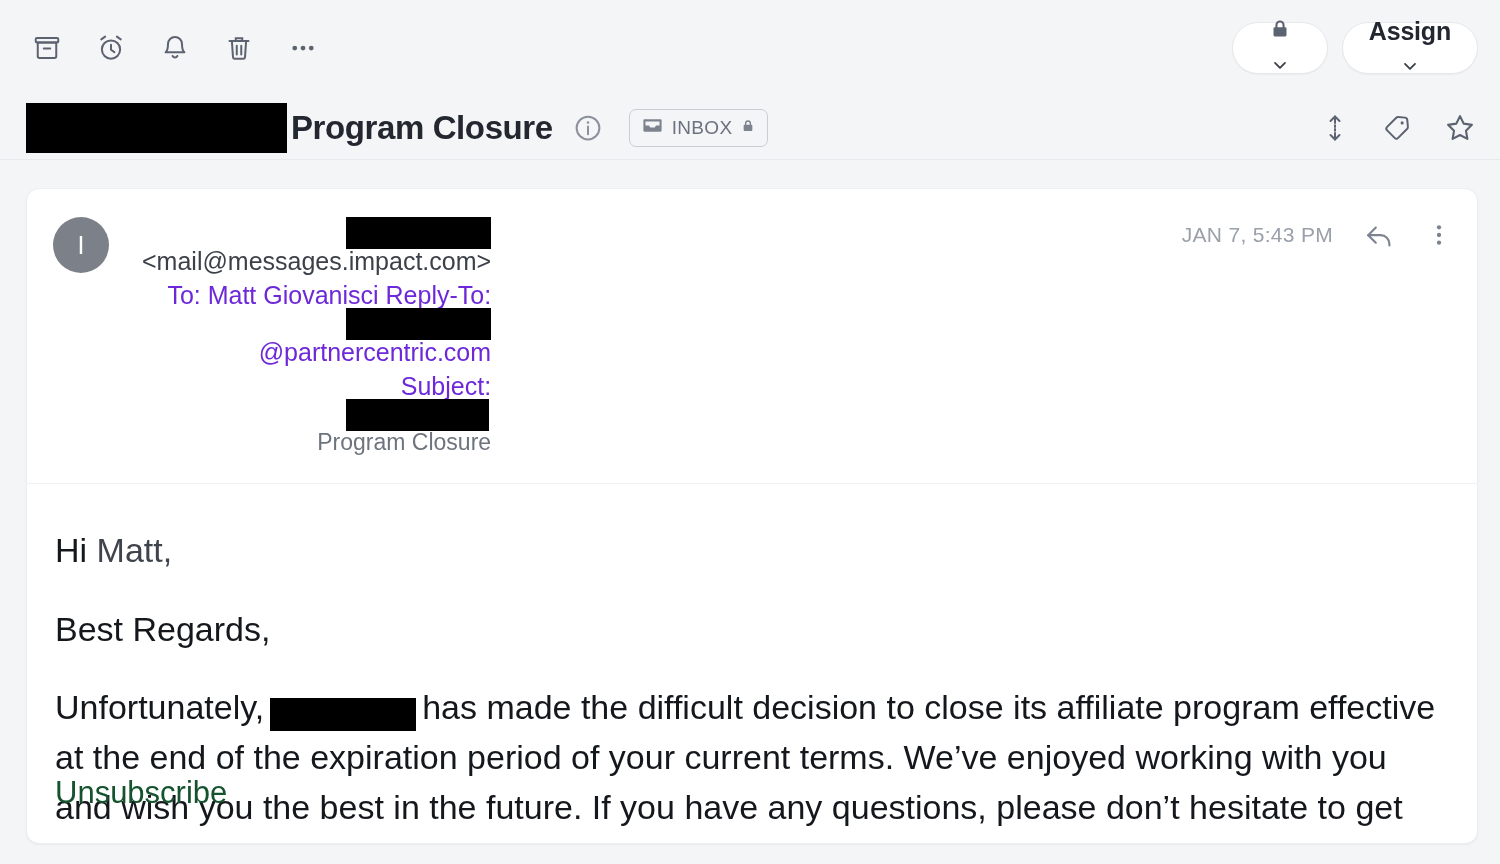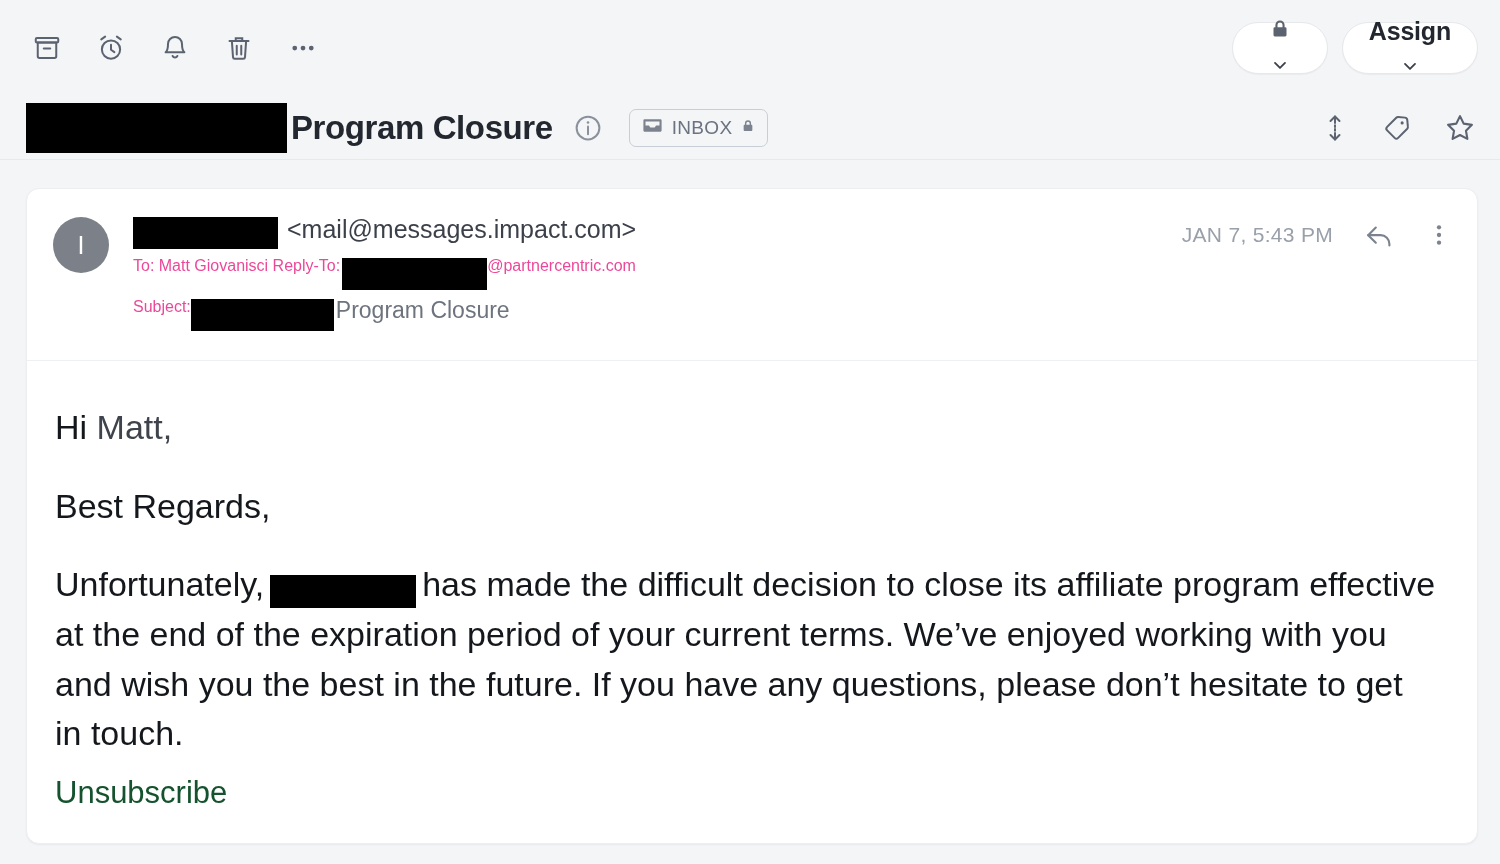--- a/index.html
+++ b/index.html
@@ -130,30 +130,30 @@
     width: 56px; height: 56px;
     border-radius: 50%;
     background: #7c8189;
     color: #fff;
     display:flex; align-items:center; justify-content:center;
     font-size: 25px;
     flex: none;
     margin-top: 2px;
   }
   .meta { margin-left: 24px; padding-top: 2px; }
-  .meta-line { display:flex; align-items:flex-start; line-height: 1; margin-bottom: 9px; white-space: nowrap; }
+  .meta-line { display:flex; align-items:flex-end; line-height: 1; margin-bottom: 9px; white-space: nowrap; flex-direction: column; }
   .redact-sender { width: 145px; height: 32px; }
   .sender-email {
     font-size: 25px;
     color: #3c4149;
     margin-left: 9px;
   }
   .meta-sub {
-    font-size: 16px;
-    color: #ec4899;
+    font-size: 25px;
+    color: #6d28d9;
   }
   .redact-replyto { width: 145px; height: 32px; margin: 0 0 0 2px; }
   .redact-subject { width: 143px; height: 32px; margin: 0 2px 0 0; }
   .meta-subject-text { font-size: 23px; color: #6e747e; }
 
   .msg-right {
     position: absolute;
     right: 24px; top: 30px;
     display: flex; align-items: center; gap: 30px;
   }

